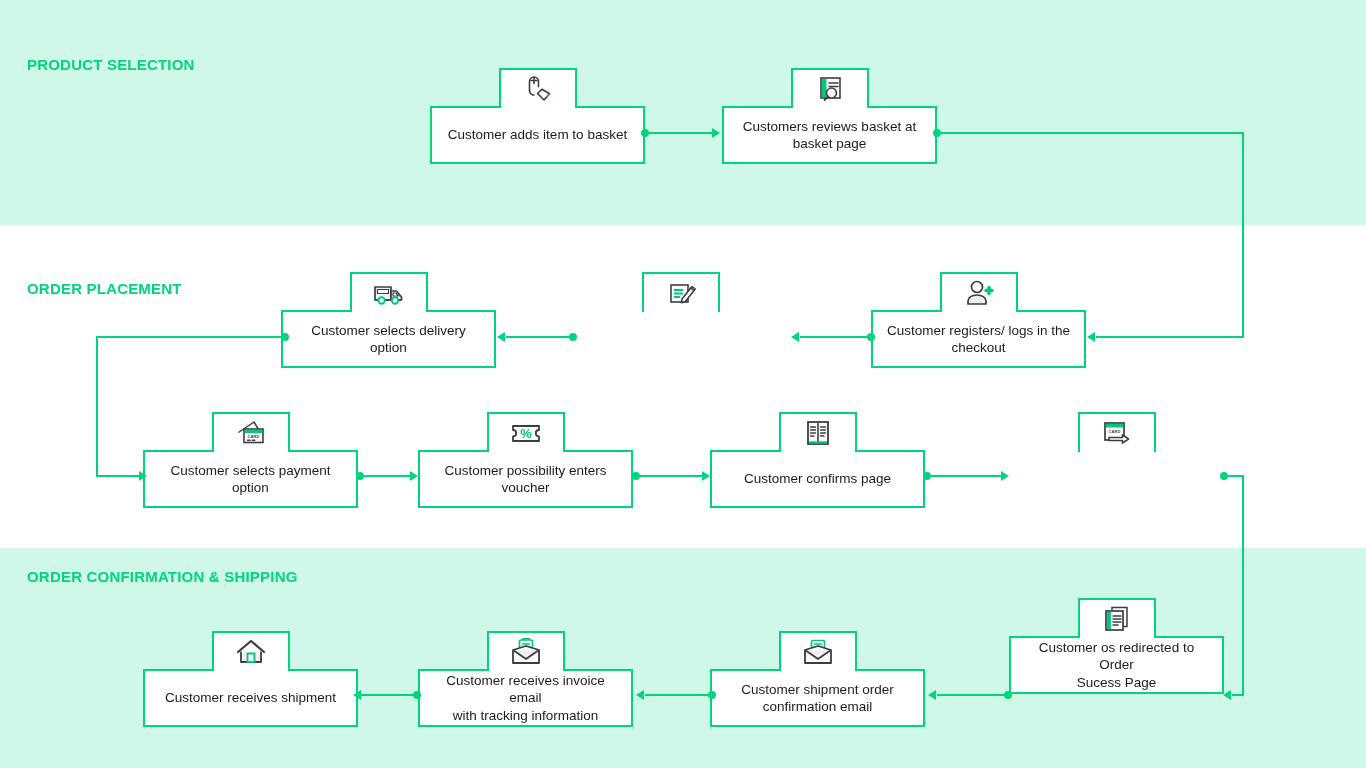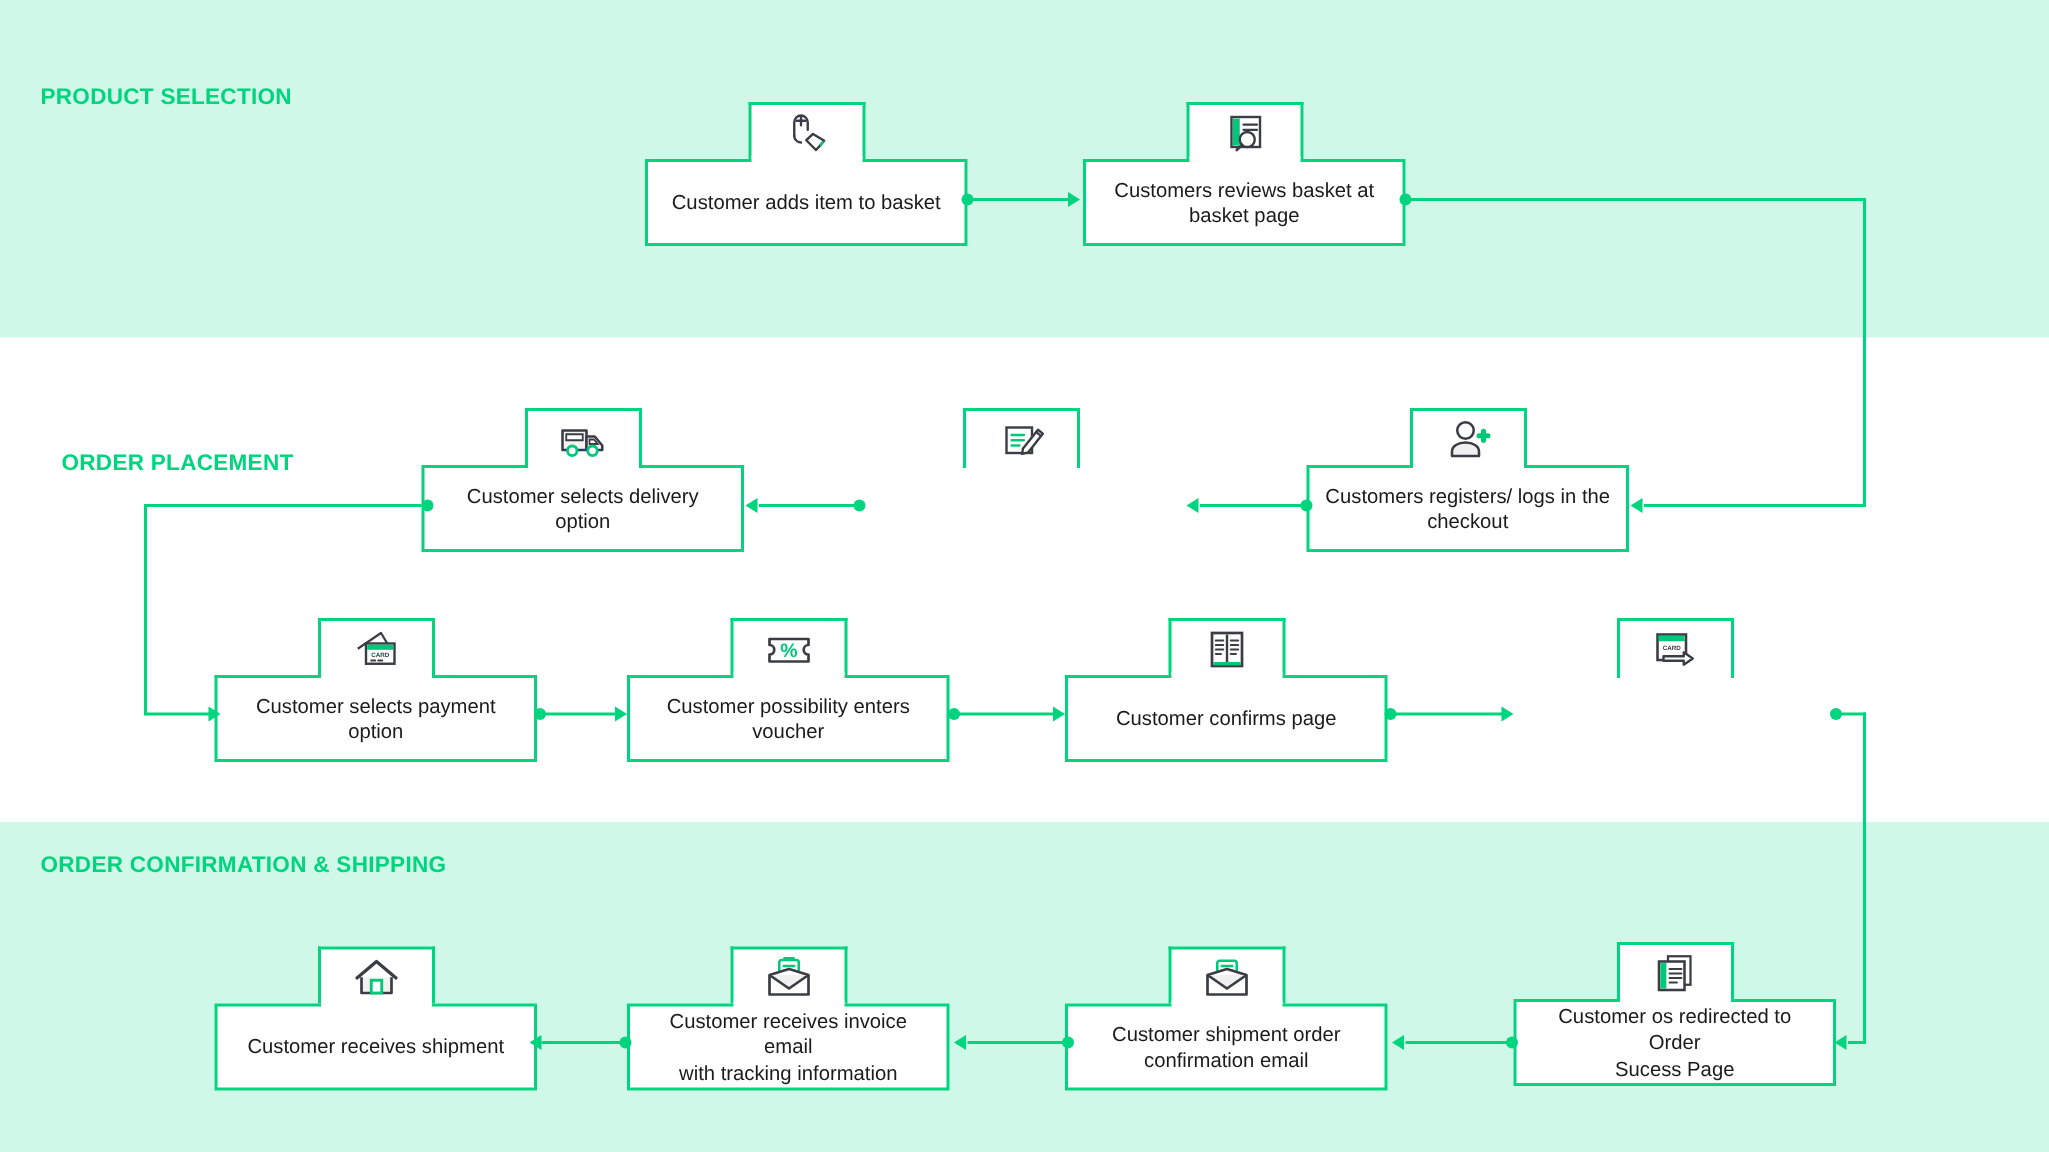--- a/index.html
+++ b/index.html
@@ -18,21 +18,21 @@
   .section-title {
     position: absolute;
     font-size: 15px;
     font-weight: bold;
     letter-spacing: 0.2px;
     color: #00d47e;
     white-space: nowrap;
     z-index: 6;
   }
   #title-product { left: 27px; top: 56px; }
-  #title-order   { left: 27px; top: 300px; margin-left: 14px; }
+  #title-order   { left: 27px; top: 280px; }
   #title-confirm { left: 27px; top: 568px; }
 
   
   .conn { position: absolute; background: #00d47e; z-index: 2; }
   .conn.h { height: 2px; }
   .conn.v { width: 2px; }
 
   .dot {
     position: absolute; width: 8px; height: 8px; border-radius: 50%;
     background: #00d47e; z-index: 5;
@@ -200,21 +200,21 @@
       <span>
         <svg class="ico" viewBox="0 0 34 30">
           <circle cx="15" cy="9" r="5.5" fill="#fff" stroke="#3c3c46" stroke-width="1.7"></circle>
           <path d="M6 26v-3c0-3.6 4-6 9-6s9 2.4 9 6v3z" fill="#f0f0f0" stroke="#3c3c46" stroke-width="1.7" stroke-linejoin="round"></path>
           <path d="M24 12.5h6M27 9.5v6" stroke="#00c878" stroke-width="3.4" stroke-linecap="round"></path>
         </svg>
       </span>
     </div>
     <div class="seam"></div>
     <div class="body">
-      <div class="label">Customers registers/ logs in the
+      <div class="label">Customer registers/ logs in the
 checkout</div>
     </div>
   </div>
 
   <div class="node" style="left:573px; top:272px; width:215px; height:96px;">
     <div class="tab">
       <span>
         <svg class="ico" viewBox="0 0 34 30">
           <rect x="7" y="7" width="17" height="17" fill="#fff" stroke="#3c3c46" stroke-width="1.6"></rect>
           <g stroke="#00c878" stroke-width="1.8" stroke-linecap="round">
@@ -313,21 +313,21 @@
           <rect x="5" y="5" width="19" height="17" fill="#fff" stroke="#3c3c46" stroke-width="1.7"></rect>
           <rect x="5.9" y="5.9" width="17.2" height="3.6" fill="#00c878"></rect>
           <text x="14.5" y="15.2" font-family="Liberation Sans, sans-serif" font-size="4.2" font-weight="bold" fill="#3c3c46" text-anchor="middle">CARD</text>
           <path d="M9 19.5h13.5v-2.6l6 4.1-6 4.1v-2.6H9z" fill="#fff" stroke="#3c3c46" stroke-width="1.6" stroke-linejoin="round"></path>
         </svg>
       </span>
     </div>
     <div class="seam"></div>
   </div>
 
-  <div class="node" style="left:1009px; top:628px; width:215px; height:96px;">
+  <div class="node" style="left:1009px; top:598px; width:215px; height:96px;">
     <div class="tab">
       <span>
         <svg class="ico" viewBox="0 0 34 30">
           <rect x="12" y="3.5" width="15" height="19" fill="#fff" stroke="#3c3c46" stroke-width="1.5"></rect>
           <rect x="6" y="7" width="17" height="19" fill="#fff" stroke="#3c3c46" stroke-width="1.7"></rect>
           <rect x="6.9" y="7.9" width="4" height="17.2" fill="#00c878"></rect>
           <g stroke="#3c3c46" stroke-width="1.3" stroke-linecap="round">
               <path d="M13 12h8M13 15h8M13 18h8M13 21h5"></path>
             </g>
         </svg>

